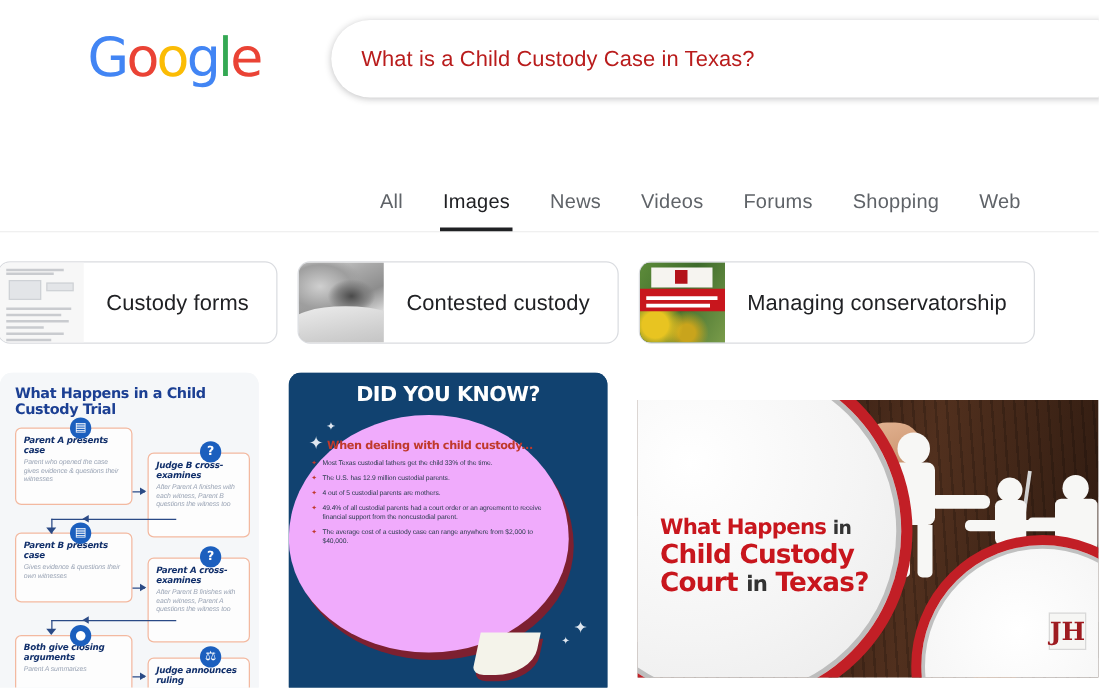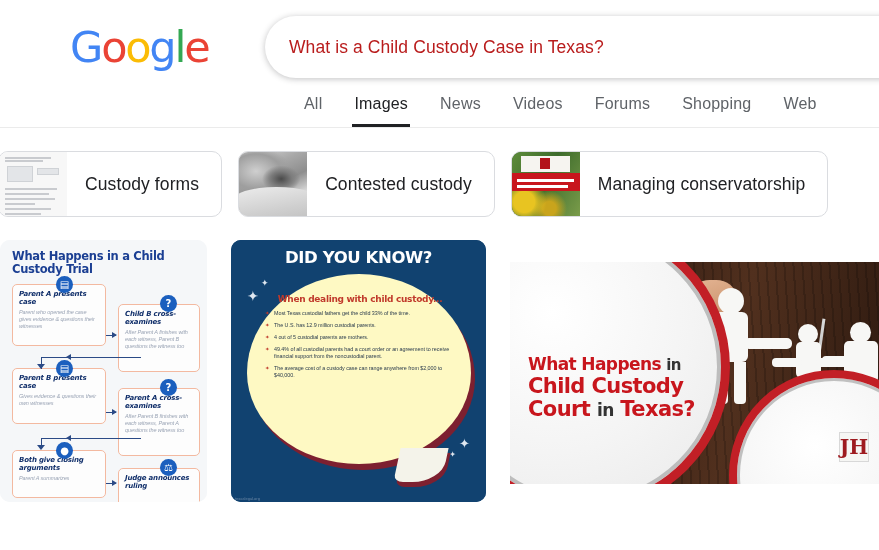--- a/index.html
+++ b/index.html
@@ -7,21 +7,21 @@
     width: 879px; height: 550px;
     overflow: hidden;
     background: #ffffff;
     font-family: "Liberation Sans", sans-serif;
     -webkit-font-smoothing: antialiased;
   }
 
   
   .header {
     position: relative;
-    height: 128px;
+    height: 186px;
     background: #fff;
     border-bottom: 1px solid #ebebeb;
   }
 
   .logo {
     position: absolute;
     left: 70px; top: 24px;
     font-family: "DejaVu Sans", sans-serif;
     font-size: 43px;
     font-weight: 400;
@@ -221,22 +221,22 @@
   
   .dyk { position:absolute; inset:0; background:#114270; }
   .dyk-title {
     position:absolute; left:0; right:0; top:8px;
     text-align:center;
     font-family:"DejaVu Sans", sans-serif;
     font-weight:700; font-size:16.5px; color:#ffffff;
     letter-spacing:-.4px;
   }
   .dyk-bubble {
-    position:absolute; left:16px; top:34px; width:224px; height:190px;
-    background:#fef9c3;
+    position:absolute; left:0; top:34px; width:224px; height:190px;
+    background:#f0abfc;
     border-radius:50% 50% 50% 50%/52% 52% 48% 48%;
     box-shadow: 4px 6px 0 0 #7d2030;
     padding:20px 16px 0 18px;
   }
   .dyk-bubble::after{
     content:""; position:absolute; right:26px; bottom:-18px;
     width:48px; height:34px; background:#f4f3ea;
     border-radius:0 0 60% 20%;
     transform: skewX(-12deg);
     box-shadow: 3px 5px 0 0 #7d2030;
@@ -406,21 +406,21 @@
     <div class="fc">
       <div class="fc-title">What Happens in a Child Custody Trial</div>
 
       <div class="fc-box" style="left:12px;top:44px;width:94px;height:62px;">
         <div class="fc-h">Parent A presents case</div>
         <div class="fc-p">Parent who opened the case gives evidence &amp; questions their witnesses</div>
       </div>
       <div class="fc-badge" style="left:56px;top:36px;">▤</div>
 
       <div class="fc-box" style="left:118px;top:64px;width:82px;height:68px;">
-        <div class="fc-h">Child B cross-examines</div>
+        <div class="fc-h">Judge B cross-examines</div>
         <div class="fc-p">After Parent A finishes with each witness, Parent B questions the witness too</div>
       </div>
       <div class="fc-badge" style="left:160px;top:55px;">?</div>
 
       <div class="fc-box" style="left:12px;top:128px;width:94px;height:56px;">
         <div class="fc-h">Parent B presents case</div>
         <div class="fc-p">Gives evidence &amp; questions their own witnesses</div>
       </div>
       <div class="fc-badge" style="left:56px;top:120px;">▤</div>
 

